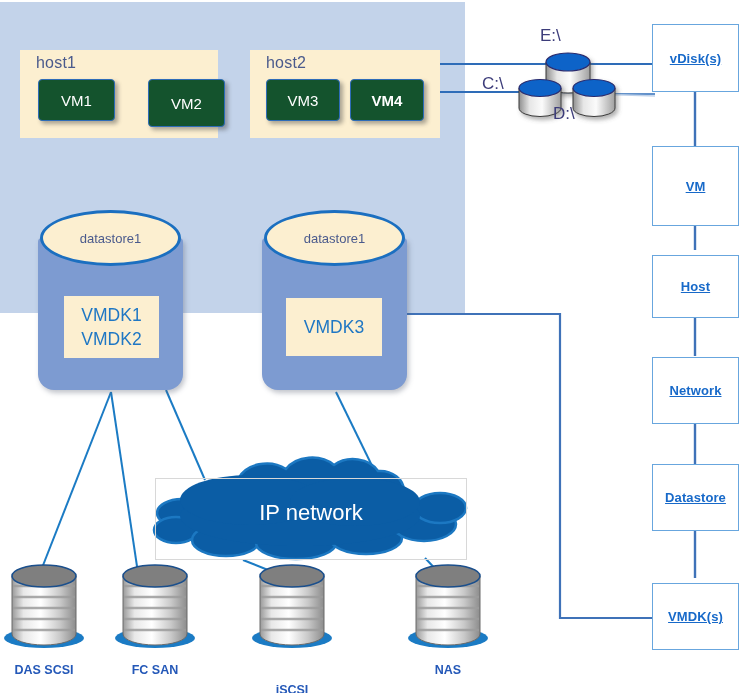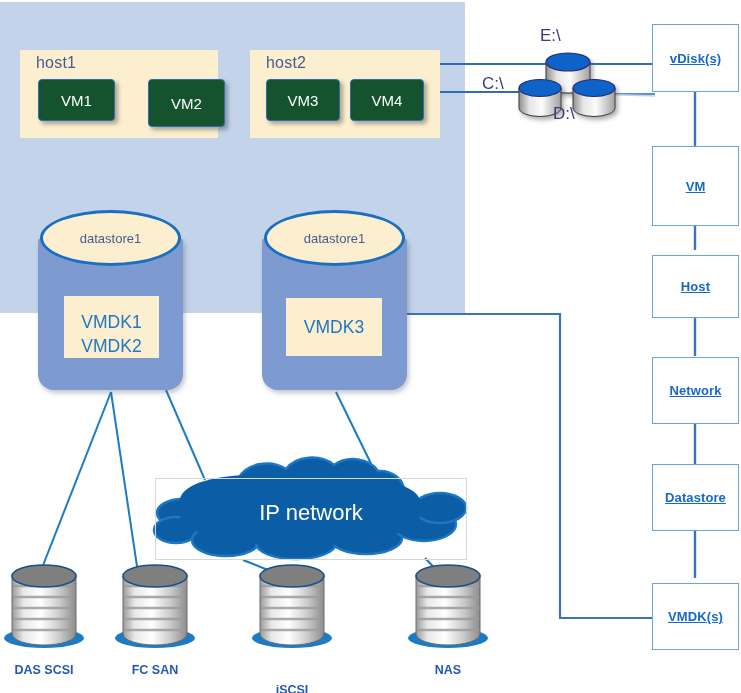--- a/index.html
+++ b/index.html
@@ -306,33 +306,33 @@
 
   <div class="host-box abs" style="left:20px; top:50px; width:198px; height:88px;">
     <div class="host-label">host1</div>
     <div class="vm-box" style="left:18px; top:29px; width:77px; height:42px;">VM1</div>
     <div class="vm-box" style="left:106px; top:29px; width:77px; height:48px;margin-left:22px;">VM2</div>
   </div>
 
   <div class="host-box abs" style="left:250px; top:50px; width:190px; height:88px;">
     <div class="host-label">host2</div>
     <div class="vm-box" style="left:16px; top:29px; width:74px; height:42px;">VM3</div>
-    <div class="vm-box" style="left:100px; top:29px; width:74px; height:42px;">VM4</div>
+    <div class="vm-box" style="left:100px; top:29px; width:74px; height:42px;font-weight:bold;">VM4</div>
   </div>
 
   <div class="drive-label" style="left:540px; top:26px;">E:\</div>
   <div class="drive-label" style="left:482px; top:74px;">C:\</div>
   <div class="drive-label" style="left:553px; top:104px;">D:\</div>
 
   <div class="datastore" style="left:38px; top:210px;">
     <div class="ds-body"></div>
     <div class="ds-top">
       <span>datastore1</span>
     </div>
-    <div class="vmdk-label" style="left:26px; top:86px; width:95px; height:62px;justify-content:flex-end;">
+    <div class="vmdk-label" style="left:26px; top:86px; width:95px; height:62px;">
       <div>VMDK1</div>
       <div>VMDK2</div>
     </div>
   </div>
 
   <div class="datastore" style="left:262px; top:210px;">
     <div class="ds-body"></div>
     <div class="ds-top">
       <span>datastore1</span>
     </div>

